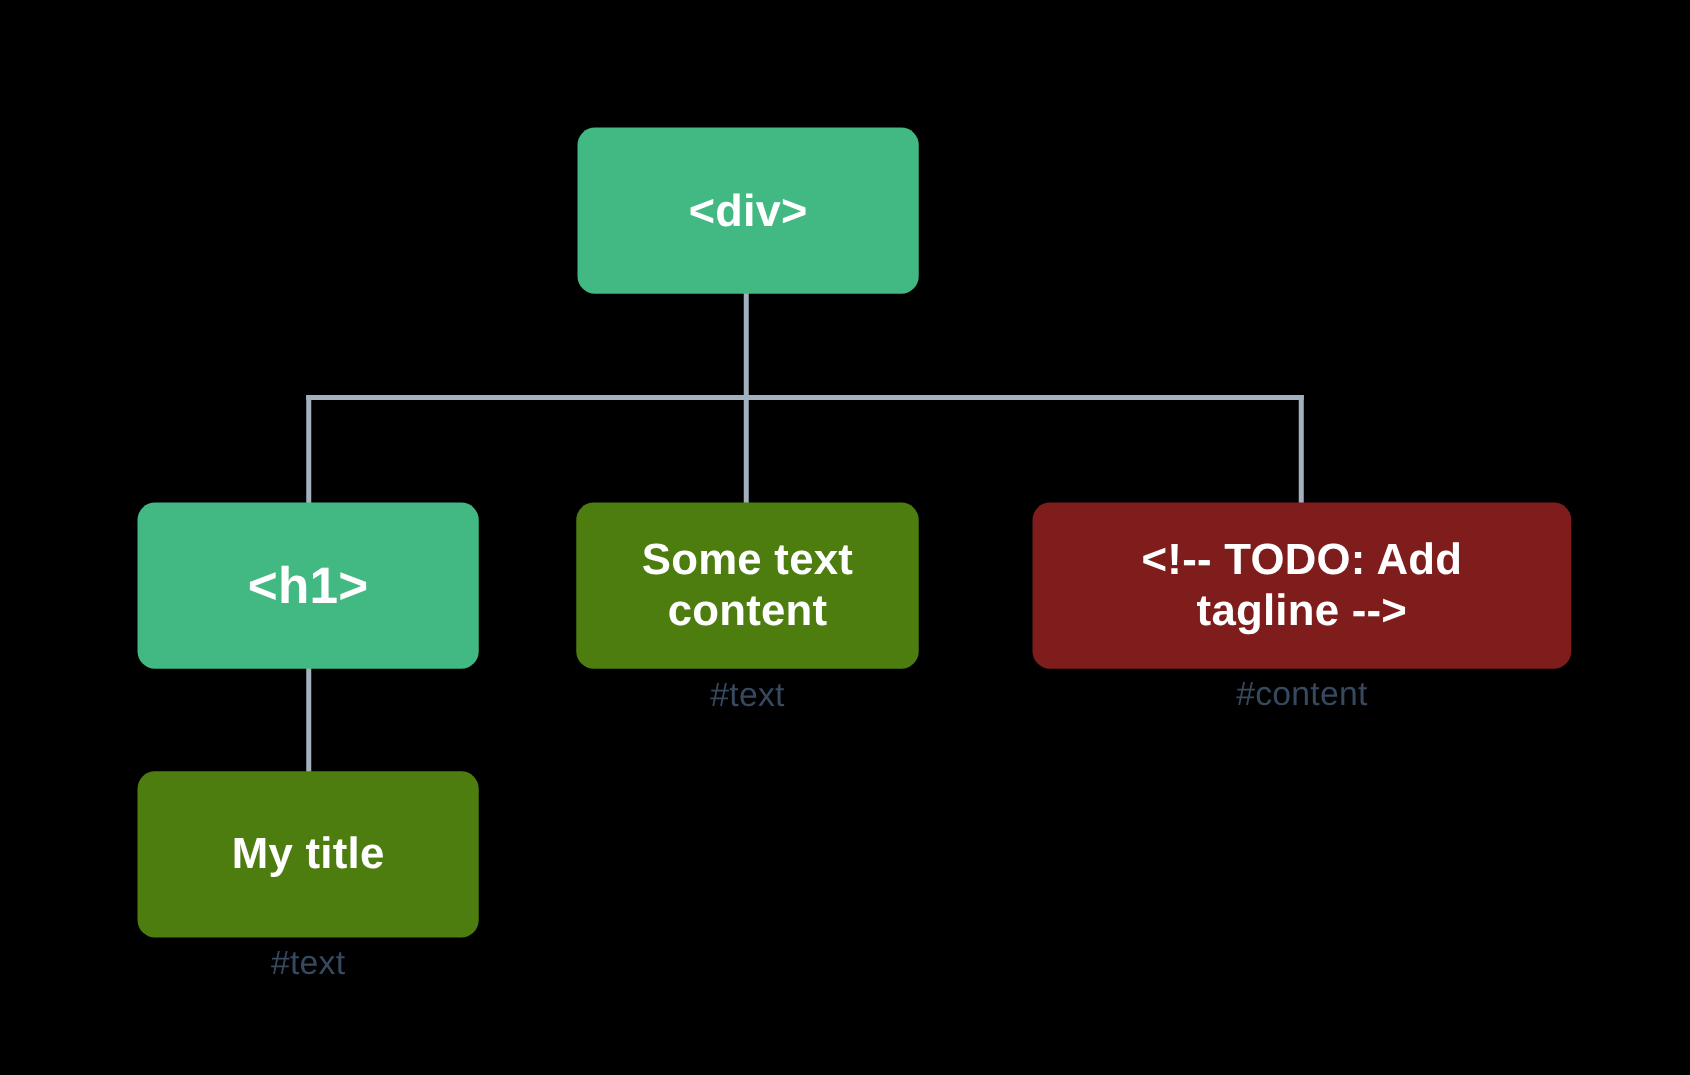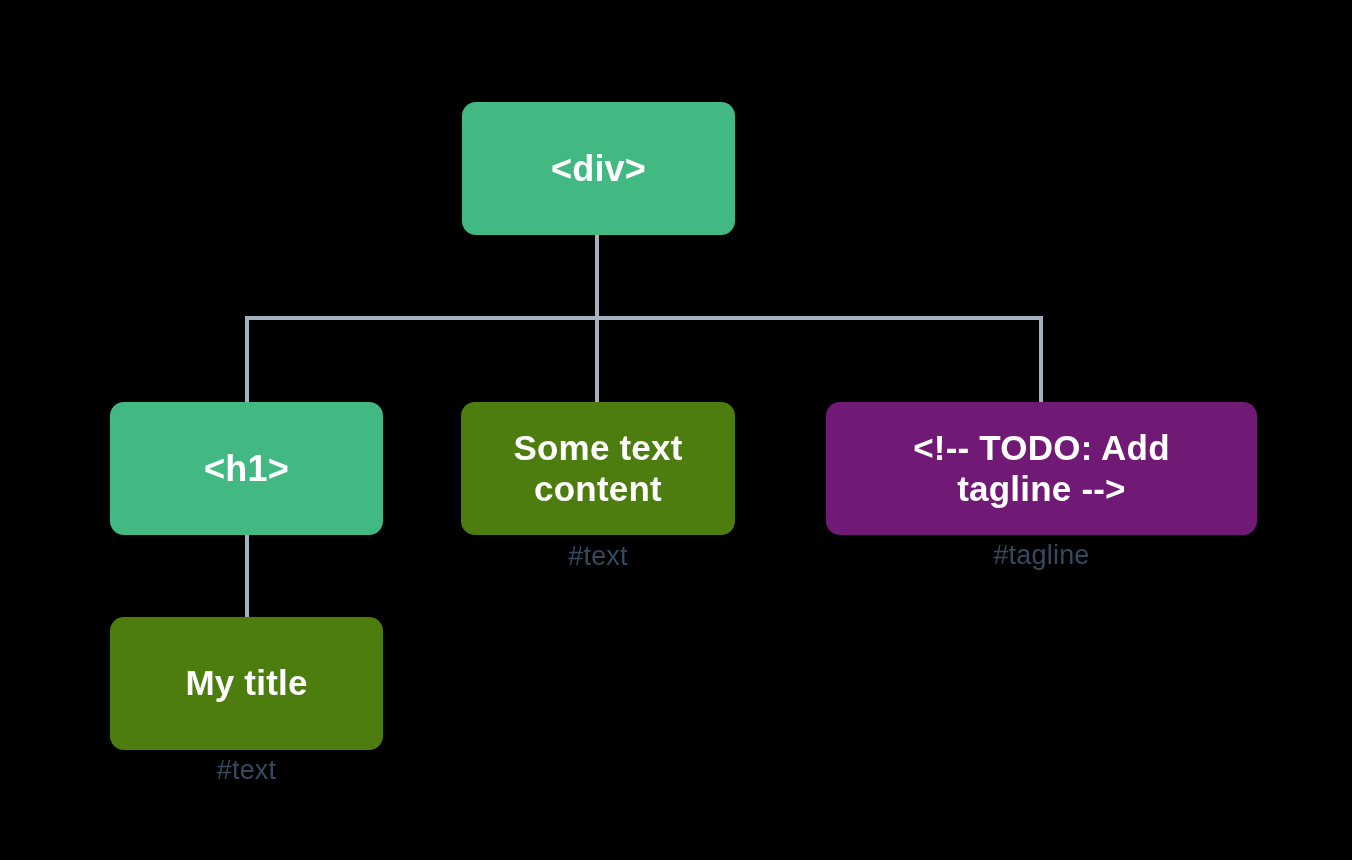--- a/index.html
+++ b/index.html
@@ -38,21 +38,21 @@
     border-radius: 14px;
     color: #ffffff;
     font-weight: 700;
     line-height: 1.15;
     letter-spacing: 0.2px;
     padding: 6px 14px;
     z-index: 2;
   }
   .node-green { background: #42b883; }
   .node-navy  { background: #4d7c0f; }
-  .node-gray  { background: #701a75; }
+  .node-gray  { background: #7f1d1d; }
 
   .node-text {
     display: block;
     width: 100%;
     white-space: pre-line;
   }
 
   
   .caption {
     position: absolute;
@@ -78,34 +78,34 @@
   <div class="line line-v" style="left:595px; top:316px; height:90px;"></div>
 
   <div class="line line-v" style="left:1039px; top:316px; height:90px;"></div>
 
   <div class="line line-v" style="left:245px; top:533px; height:90px;"></div>
 
   <div class="node node-green" style="left:462px; top:102px; width:273px; height:133px; font-size:36px;">
     <span class="node-text">&lt;div&gt;</span>
   </div>
 
-  <div class="node node-green" style="left:110px; top:402px; width:273px; height:133px; font-size:36px;">
+  <div class="node node-green" style="left:110px; top:402px; width:273px; height:133px; font-size:41px;">
     <span class="node-text">&lt;h1&gt;</span>
   </div>
 
   <div class="node node-navy" style="left:461px; top:402px; width:274px; height:133px; font-size:35px;">
     <span class="node-text">Some text
 content</span>
   </div>
   <div class="caption" style="left:461px; top:541px; width:274px;">#text</div>
 
   <div class="node node-gray" style="left:826px; top:402px; width:431px; height:133px; font-size:35px;">
     <span class="node-text">&lt;!-- TODO: Add
 tagline  --&gt;</span>
   </div>
-  <div class="caption" style="left:826px; top:540px; width:431px;">#tagline</div>
+  <div class="caption" style="left:826px; top:540px; width:431px;">#content</div>
 
   <div class="node node-navy" style="left:110px; top:617px; width:273px; height:133px; font-size:35px;">
     <span class="node-text">My title</span>
   </div>
   <div class="caption" style="left:110px; top:755px; width:273px;">#text</div>
 
 </div>
 
 </body></html>

